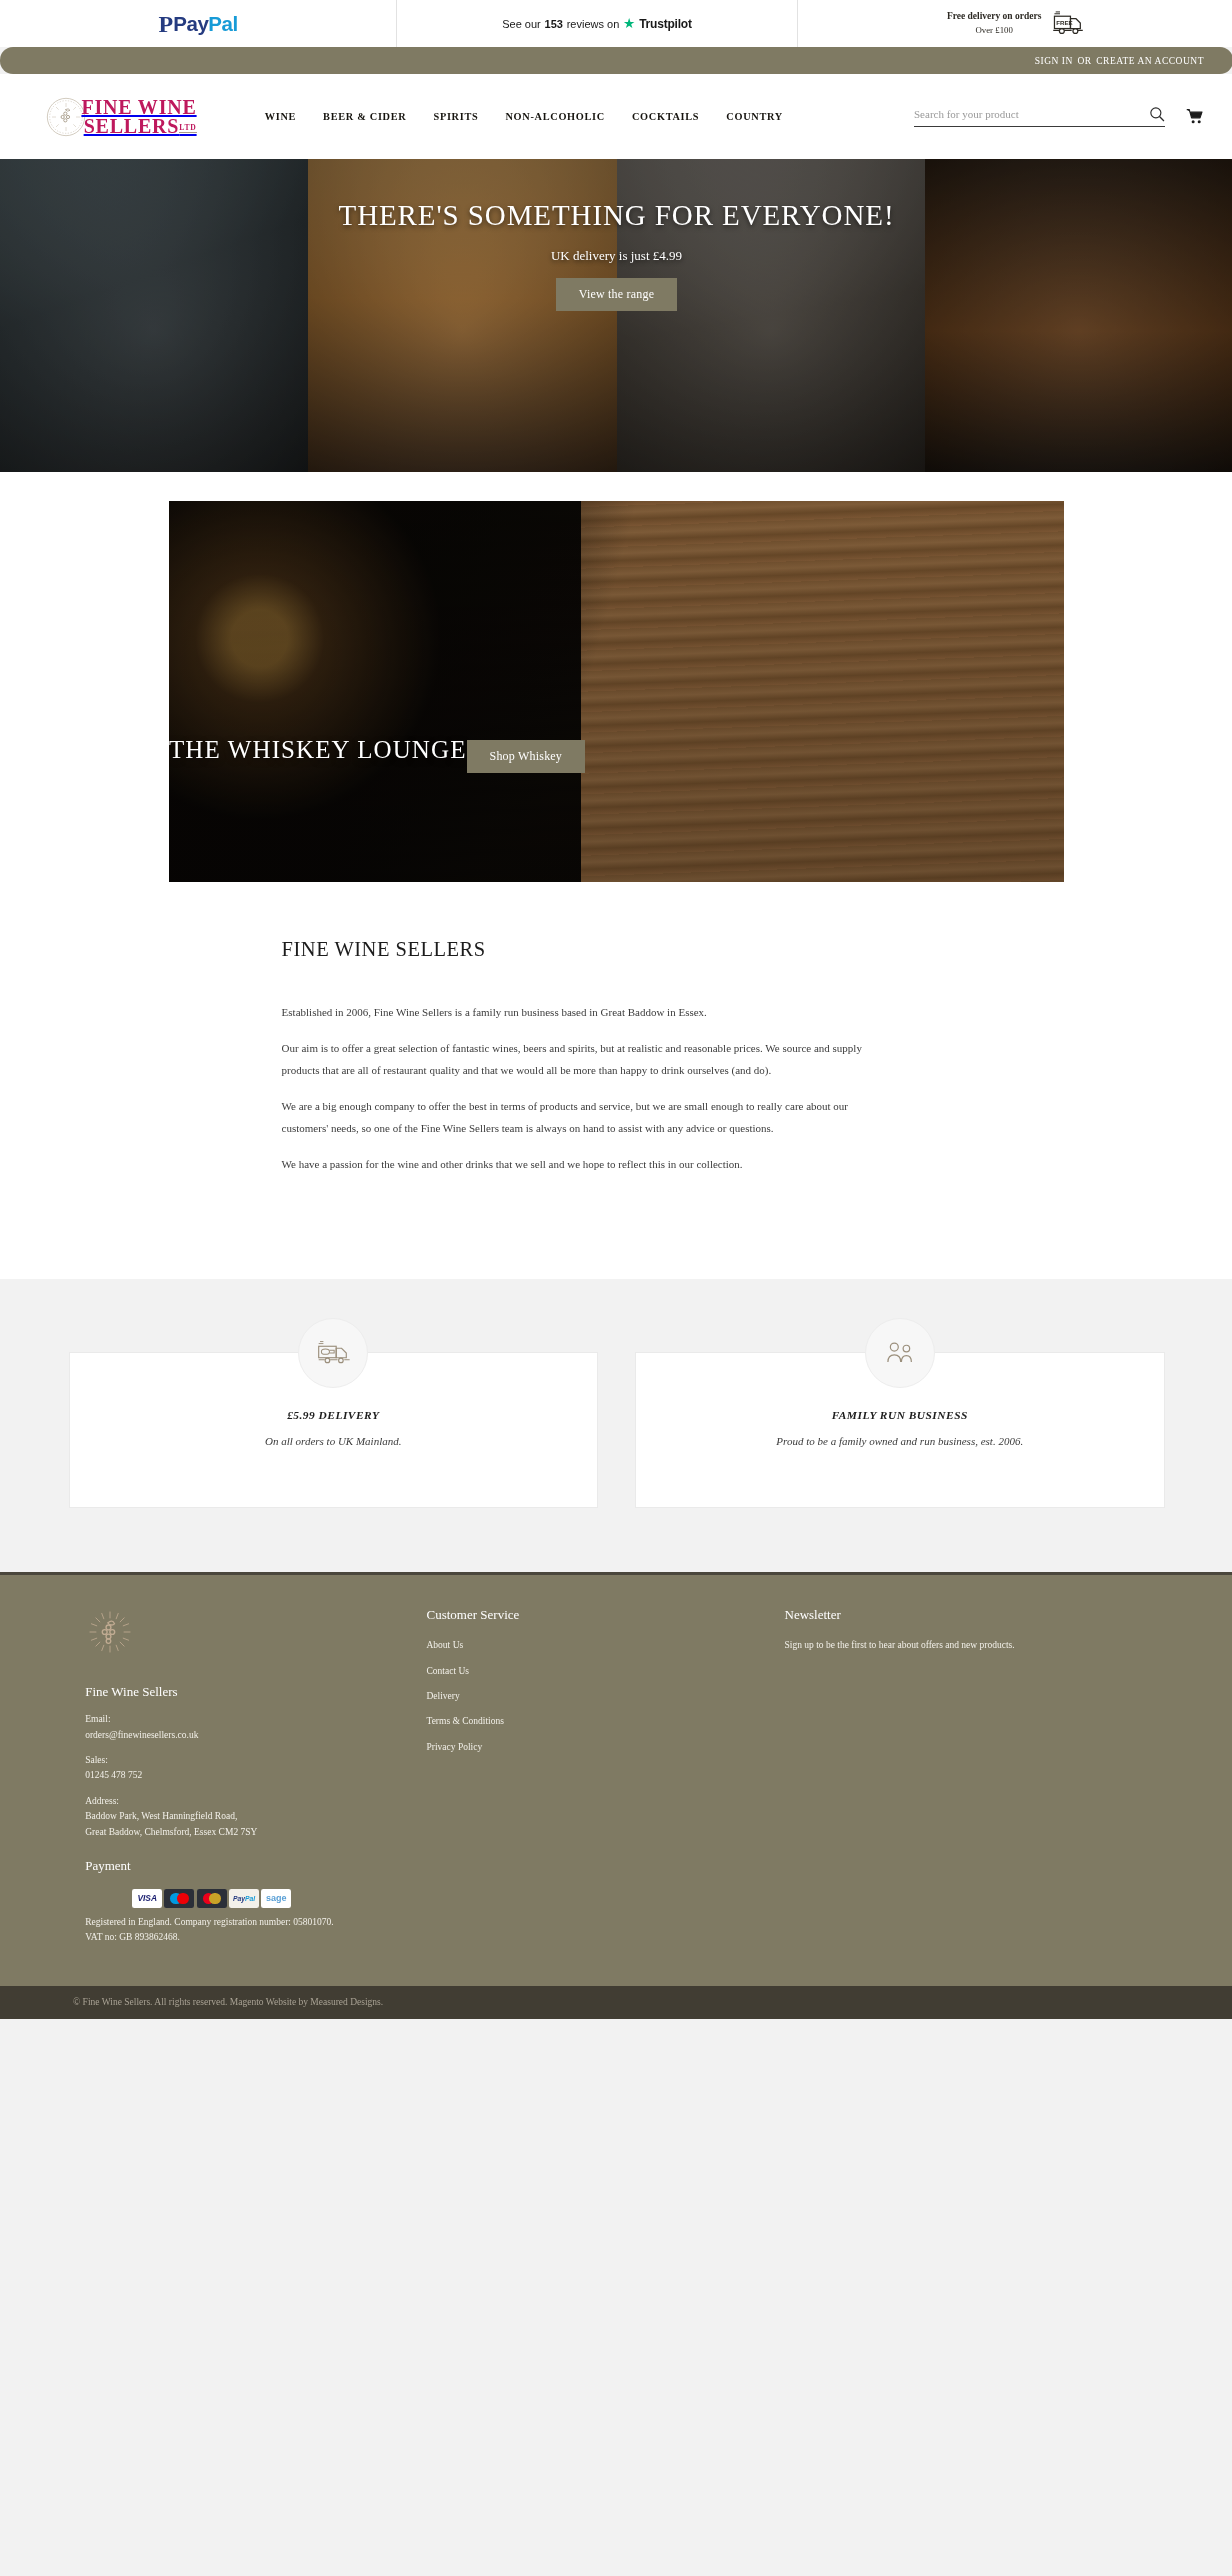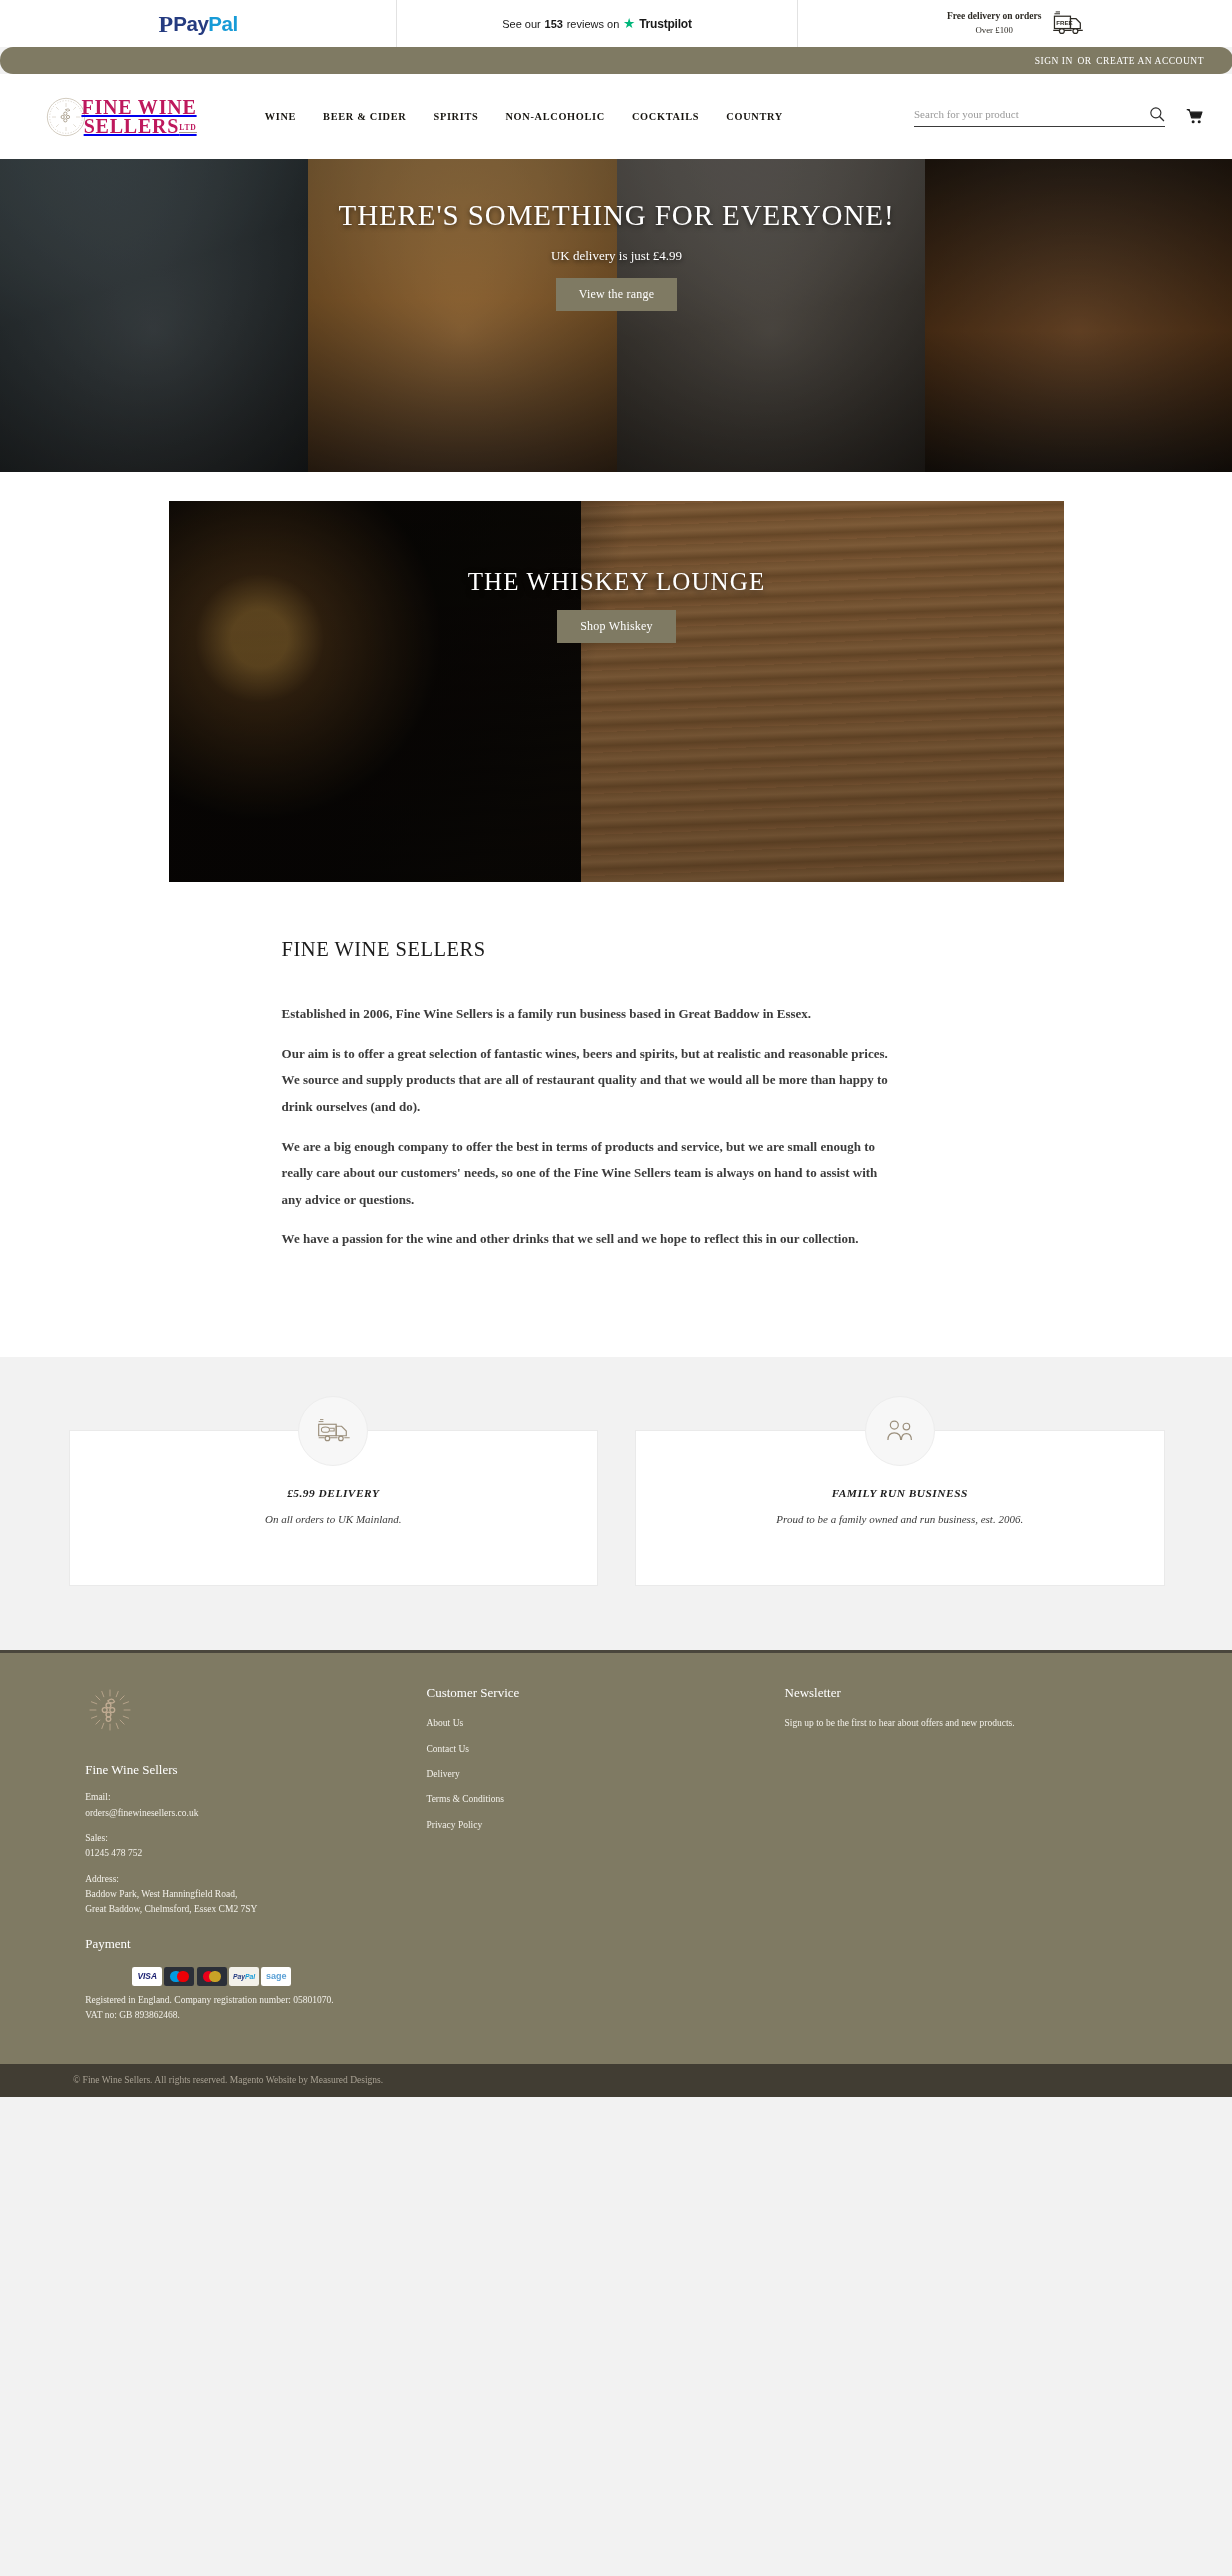--- a/index.html
+++ b/index.html
@@ -158,38 +158,38 @@
   .whiskey-banner::before {
     content:""; position:absolute; left:0; top:0; width:46%; height:100%;
     background: radial-gradient(circle at 22% 36%, rgba(190,140,60,0.55) 0 7%, rgba(60,40,18,0.9) 16%, rgba(8,6,4,0.97) 45%);
   }
   .whiskey-banner::after {
     content:""; position:absolute; inset:0;
     background: linear-gradient(180deg, rgba(0,0,0,0.18), rgba(0,0,0,0.30));
   }
   .whiskey-content {
     position: absolute; inset: 0; z-index: 4;
-    display: flex; flex-direction: column; align-items: center;
-    padding-top: 67px;
+    display: flex; align-items: center;
+    padding-top: 117px;
   }
   .whiskey-title {
     color: #fff; font-size: 25px; letter-spacing: 1.1px; font-weight: normal;
     text-shadow: 0 1.5px 6px rgba(0,0,0,0.6);
   }
 
   
   .about { background: #fff; padding: 0 0 91px; }
   .about-inner { width: 685px; margin: 0 auto; padding-left: 7.6px; }
   .about h2 {
     font-size: 20.5px; font-weight: normal; letter-spacing: 0.5px;
     color: #1c1c1c; margin-bottom: 40px;
   }
   .about p {
-    font-size: 13px; line-height: 2.05; color: #3c3c3c;
-    margin-bottom: 13px; max-width: 609px; font-weight: bold;
+    font-size: 11px; line-height: 2.05; color: #3c3c3c;
+    margin-bottom: 13px; max-width: 609px;
   }
 
   
   .features { background: #f2f2f2; padding: 73px 0 64px; }
   .features-row {
     width: 1096px; margin: 0 auto; display: flex; gap: 37px; align-items: flex-start;
   }
   .feature-card {
     flex: 1; background: #fff; border: 0.8px solid #eaeaea;
     padding: 56px 23px 33px; text-align: center; position: relative;

